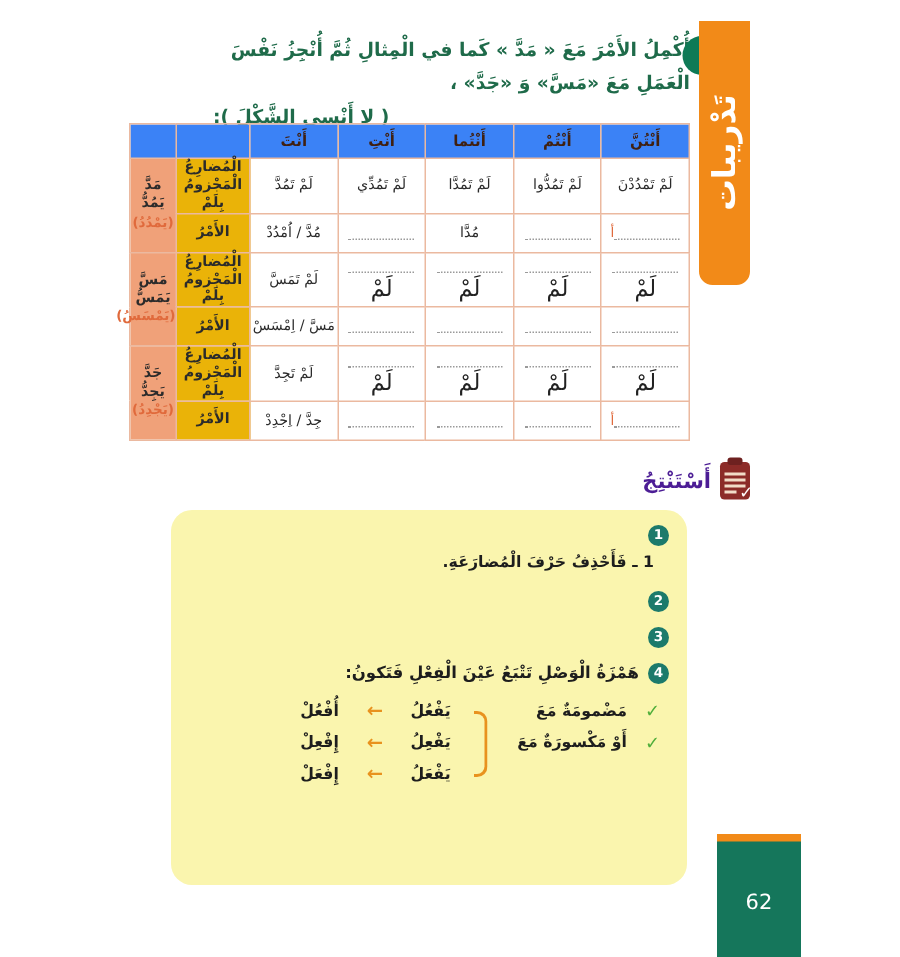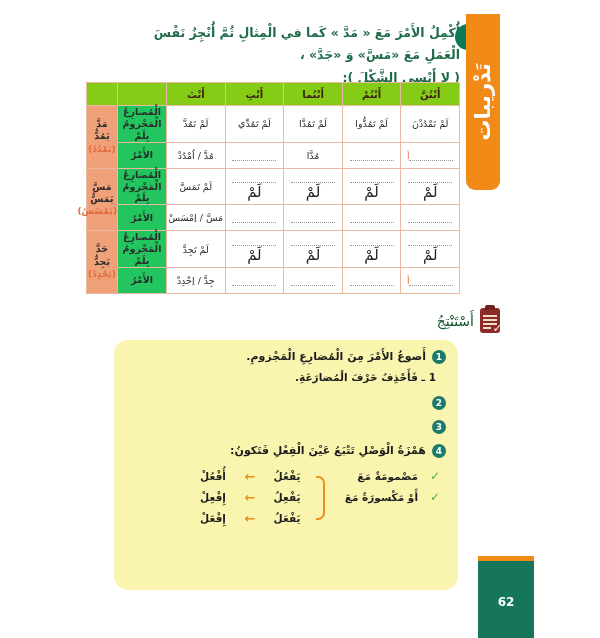--- a/index.html
+++ b/index.html
@@ -32,69 +32,69 @@
   #green-rail{
     position:absolute;left:478px;top:560px;width:56px;height:78px;
     background:#15765B;z-index:2;
   }
   #green-rail-top{
     position:absolute;left:478px;top:556px;width:56px;height:5px;
     background:#F28A18;z-index:3;
   }
   #page-number{
     position:absolute;left:478px;top:588px;width:56px;height:28px;
-    color:#ffffff;font-size:12px;
+    color:#ffffff;font-size:14px;
     display:flex;align-items:center;justify-content:center;
-    z-index:4;direction:ltr;font-weight:bold;
+    z-index:4;direction:ltr;
   }
 
   
   #exercise-block{
     position:absolute;right:140px;top:22px;width:318px;
     text-align:right;
   }
   #exercise-badge{
     position:absolute;right:-26px;top:2px;
     width:19px;height:19px;background:#1C7A4F;color:#fff;
     border-radius:4px;font-size:12px;font-weight:bold;
     display:flex;align-items:center;justify-content:center;
     direction:ltr;
   }
   #exercise-text{
     font-size:12.5px;color:#1F6B4A;line-height:1.75;
     font-weight:bold;
   }
   #exercise-subtext{
     font-size:12.5px;color:#1F6B4A;line-height:1.7;
-    text-align:right;font-weight:bold;margin-top:1px;
+    text-align:left;font-weight:bold;margin-top:1px;
   }
 
   
   #conj-table{
     position:absolute;left:86px;top:82px;
     width:374px;border-collapse:collapse;
     table-layout:fixed;
   }
   #conj-table td,#conj-table th{
     border:1px solid #EBB9A0;
     padding:0;text-align:center;vertical-align:middle;
     font-size:9.5px;color:#2B2B2B;
     height:25px;
   }
   #conj-table th{
-    background:#84cc16;color:#402010;font-size:10px;
+    background:#3b82f6;color:#402010;font-size:10px;
     height:22px;font-weight:bold;
   }
   th.corner{background:#F0A179;border:1px solid #EBB9A0;}
   td.verb-cell{
     background:#F0A179;color:#40200F;font-size:8.5px;
     line-height:1.3;font-weight:bold;width:30px;
   }
   td.form-cell{
-    background:#22c55e;color:#3A1C0C;font-size:8px;
+    background:#eab308;color:#3A1C0C;font-size:8px;
     line-height:1.25;width:48px;font-weight:bold;
   }
   td.ans{background:#ffffff;}
   .blank{
     display:inline-block;width:44px;
     border-bottom:1px dotted #9a9a9a;height:9px;
     vertical-align:-2px;
   }
   .hint{color:#E06A3C;font-size:9px;}
   .lam{color:#222;font-size:15px;}
@@ -117,21 +117,21 @@
   }
   #clipboard-icon .l1{top:7px;}
   #clipboard-icon .l2{top:11px;}
   #clipboard-icon .l3{top:15px;}
   #clipboard-icon .l4{top:19px;width:8px;}
   #clipboard-icon .tick{
     position:absolute;right:-2px;bottom:-1px;
     color:#ffffff;font-size:11px;line-height:1;font-weight:bold;
   }
   #conclusion-label{
-    font-size:14px;color:#14532d;font-weight:normal;
+    font-size:14px;color:#4c1d95;font-weight:bold;
   }
 
   
   #note-box{
     position:absolute;left:114px;top:340px;
     width:344px;height:250px;
     background:#FAF5AE;border-radius:14px;
   }
   .note-row{
     position:relative;
@@ -284,21 +284,20 @@
         <div class="line l4"></div>
       <span class="tick">✓</span>
     </div>
     <div id="conclusion-label">أَسْتَنْتِجُ</div>
   </div>
 
   <div id="note-box">
 
     <div class="note-row">
       <div class="note-badge">1</div>
-      <div class="note-text">أَصوغُ الأَمْرَ مِنَ الْمُضارِعِ الْمَجْزومِ.</div>
     </div>
     <div class="sub-line">1 ـ فَأَحْذِفُ حَرْفَ الْمُضارَعَةِ.</div>
 
     <div class="note-row">
       <div class="note-badge">2</div>
     </div>
 
     <div class="note-row">
       <div class="note-badge">3</div>
     </div>

